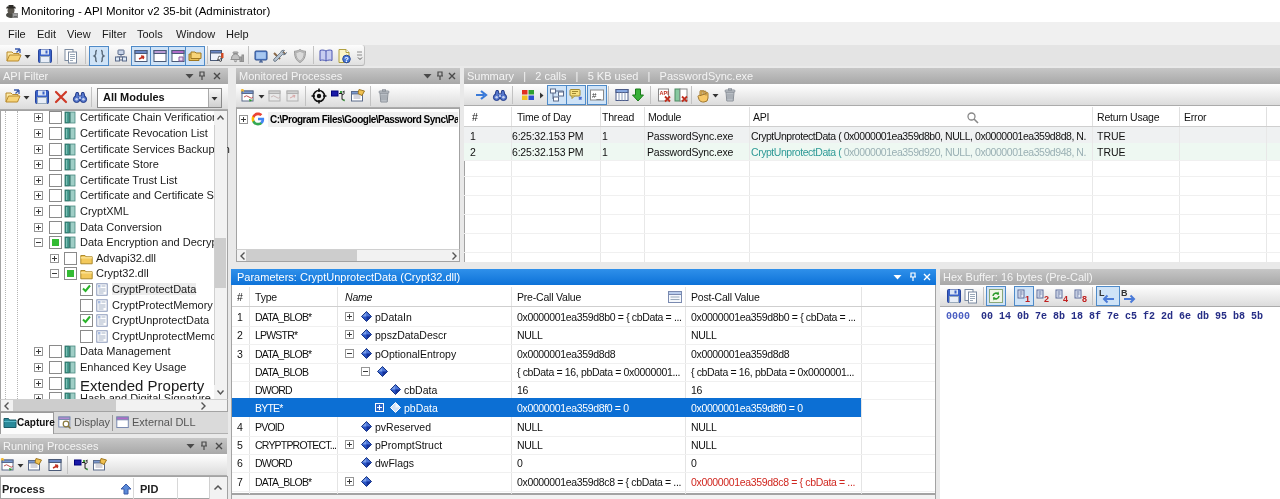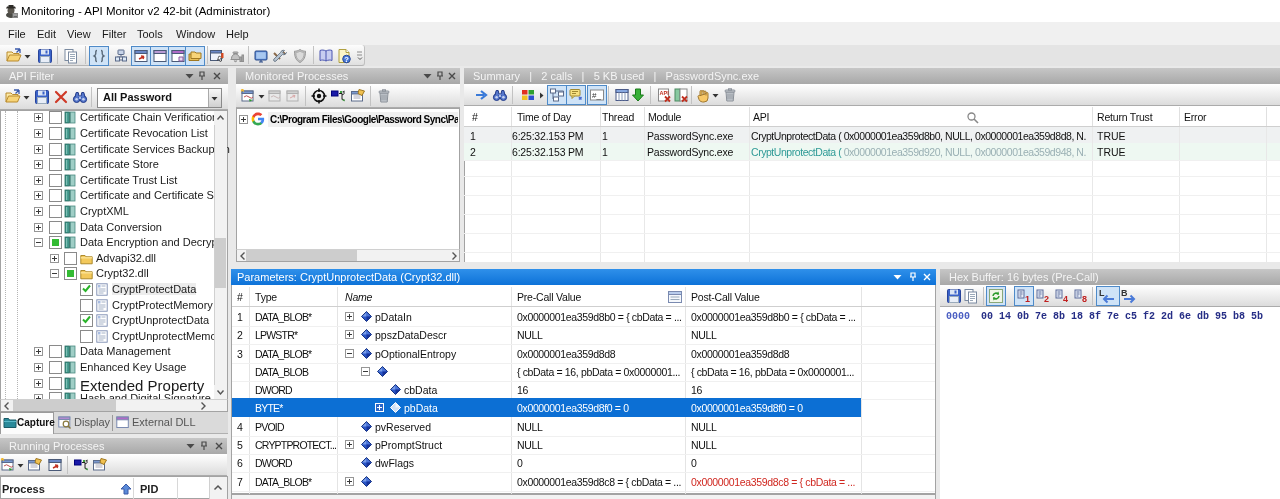--- a/index.html
+++ b/index.html
@@ -1,34 +1,34 @@
 <!DOCTYPE html>
 <html><head><meta charset="utf-8">
 <style>
 *{margin:0;padding:0;box-sizing:border-box;}
 html,body{width:1280px;height:499px;overflow:hidden;}
 body{font-family:"Liberation Sans",sans-serif;background:#e9e9e9;position:relative;}
 .a{position:absolute;}
-.hdr{height:16px;background:linear-gradient(#c6c6c6,#a8a8a8);color:#f4f4f4;font-size:11px;line-height:16px;padding-left:9px;white-space:nowrap;overflow:hidden;}
+.hdr{height:16px;background:linear-gradient(#c6c6c6,#a8a8a8);color:#f4f4f4;font-size:11px;line-height:16px;padding-left:3px;white-space:nowrap;overflow:hidden;}
 .hdrb{height:16px;background:linear-gradient(#2f90ea,#0d72d8);color:#fff;font-size:11px;line-height:16px;padding-left:6px;}
 svg{display:block;}
 </style></head>
 <body>
 <div class="a" style="left:0;top:0;width:1280px;height:22px;background:#fff;"></div>
 <div class="a" style="left:4px;top:4px;">
     <svg width="14" height="14" viewBox="0 0 14 14">
       <ellipse cx="7" cy="11" rx="5" ry="3" fill="#4a4a44"></ellipse>
       <circle cx="7" cy="6.5" r="3.5" fill="#5a564e"></circle>
       <path d="M2 4.5 h10 l-1 -2 h-8 Z" fill="#2e2c28"></path>
       <rect x="4.5" y="1" width="5" height="2.5" fill="#2e2c28"></rect>
       <rect x="9" y="9.5" width="4.5" height="4" fill="#d8d8d8" stroke="#888"></rect>
       <path d="M9.5 11 h3.5 M9.5 12.5 h3.5" stroke="#666"></path>
     </svg>
   </div>
-<div class="a" style="left:21px;top:5px;font-size:11.5px;color:#000;white-space:nowrap;">Monitoring - API Monitor v2 42-bit (Administrator)</div>
+<div class="a" style="left:21px;top:5px;font-size:11.5px;color:#000;white-space:nowrap;">Monitoring - API Monitor v2 35-bit (Administrator)</div>
 <div class="a" style="left:0;top:22px;width:1280px;height:23px;background:#f0f0f0;"></div>
 <div class="a" style="left:8px;top:28px;font-size:11px;color:#1a1a1a;">File</div>
 <div class="a" style="left:37px;top:28px;font-size:11px;color:#1a1a1a;">Edit</div>
 <div class="a" style="left:67px;top:28px;font-size:11px;color:#1a1a1a;">View</div>
 <div class="a" style="left:102px;top:28px;font-size:11px;color:#1a1a1a;">Filter</div>
 <div class="a" style="left:137px;top:28px;font-size:11px;color:#1a1a1a;">Tools</div>
 <div class="a" style="left:176px;top:28px;font-size:11px;color:#1a1a1a;">Window</div>
 <div class="a" style="left:226px;top:28px;font-size:11px;color:#1a1a1a;">Help</div>
 <div class="a" style="left:0;top:45px;width:1280px;height:21px;background:#e4e4e4;"></div>
 <div class="a" style="left:0;top:45px;width:365px;height:21px;background:linear-gradient(#fdfdfd,#e0e0e0);border-bottom:1px solid #b5b5b5;border-right:1px solid #c0c0c0;border-radius:0 3px 3px 0;"></div>
@@ -211,21 +211,21 @@
       <circle cx="4.6" cy="10.3" r="3.2" fill="#5577cc" stroke="#223a88" stroke-width="1"></circle>
       <circle cx="11.4" cy="10.3" r="3.2" fill="#5577cc" stroke="#223a88" stroke-width="1"></circle>
       <path d="M3 8 L4.2 3.5 h2 L7 7 h2 L9.8 3.5 h2 L13 8" fill="#5577cc" stroke="#223a88" stroke-width="1"></path>
       <rect x="7" y="7.5" width="2" height="2.5" fill="#aabbe8"></rect>
       <circle cx="4.6" cy="10.3" r="1.3" fill="#c8d4f0"></circle>
       <circle cx="11.4" cy="10.3" r="1.3" fill="#c8d4f0"></circle>
     </svg>
   </div>
 <div class="a" style="left:91px;top:87px;width:1px;height:20px;background:#c2c2c2;"></div>
 <div class="a" style="left:97px;top:88px;width:125px;height:20px;background:#fff;border:1px solid #8a8a8a;"></div>
-<div class="a" style="left:103px;top:91px;font-size:11px;font-weight:bold;color:#111;">All Password</div>
+<div class="a" style="left:103px;top:91px;font-size:11px;font-weight:bold;color:#111;">All Modules</div>
 <div class="a" style="left:208px;top:89px;width:13px;height:18px;background:linear-gradient(#f8f8f8,#d0d0d0);border-left:1px solid #aaa;"></div>
 <div class="a" style="left:211px;top:96px;">
     <svg width="7" height="5" viewBox="0 0 7 5">
       <path d="M0.5 1 L6.5 1 L3.5 4.5 Z" fill="#333"></path>
     </svg>
   </div>
 <div class="a" style="left:0;top:110px;width:228px;height:290px;background:#fff;border:1px solid #a3a3a3;border-bottom:none;"></div>
 <div class="a" style="left:5px;top:111px;width:1px;height:288px;border-left:1px dotted #b5b5b5;"></div>
 <div class="a" style="left:17px;top:111px;width:1px;height:288px;border-left:1px dotted #b5b5b5;"></div>
 <div class="a" style="left:34px;top:113px;width:9px;height:9px;background:#fff;border:1px solid #969696;"></div>
@@ -775,21 +775,21 @@
       <rect x="6.5" y="1.8" width="3" height="1.4" fill="#c9ced4" stroke="#8a9098"></rect>
     </svg>
   </div>
 <div class="a" style="left:464px;top:106px;width:816px;height:156px;background:#fff;border-left:1px solid #a3a3a3;"></div>
 <div class="a" style="left:464px;top:106px;width:816px;height:21px;background:#fff;border-bottom:1px solid #cfcfcf;"></div>
 <div class="a" style="left:472px;top:111px;font-size:10.5px;letter-spacing:-0.2px;color:#111;">#</div>
 <div class="a" style="left:517px;top:111px;font-size:10.5px;letter-spacing:-0.2px;color:#111;">Time of Day</div>
 <div class="a" style="left:602px;top:111px;font-size:10.5px;letter-spacing:-0.2px;color:#111;">Thread</div>
 <div class="a" style="left:648px;top:111px;font-size:10.5px;letter-spacing:-0.2px;color:#111;">Module</div>
 <div class="a" style="left:753px;top:111px;font-size:10.5px;letter-spacing:-0.2px;color:#111;">API</div>
-<div class="a" style="left:1097px;top:111px;font-size:10.5px;letter-spacing:-0.2px;color:#111;">Return Trust</div>
+<div class="a" style="left:1097px;top:111px;font-size:10.5px;letter-spacing:-0.2px;color:#111;">Return Usage</div>
 <div class="a" style="left:1184px;top:111px;font-size:10.5px;letter-spacing:-0.2px;color:#111;">Error</div>
 <div class="a" style="left:966px;top:111px;">
     <svg width="14" height="14" viewBox="0 0 14 14">
       <circle cx="5.5" cy="5.5" r="3.5" fill="none" stroke="#888" stroke-width="1.3"></circle>
       <path d="M8 8 l4 4" stroke="#888" stroke-width="1.6"></path>
     </svg>
   </div>
 <div class="a" style="left:511px;top:107px;width:1px;height:19px;background:#e0e0e0;"></div>
 <div class="a" style="left:600px;top:107px;width:1px;height:19px;background:#e0e0e0;"></div>
 <div class="a" style="left:644px;top:107px;width:1px;height:19px;background:#e0e0e0;"></div>

